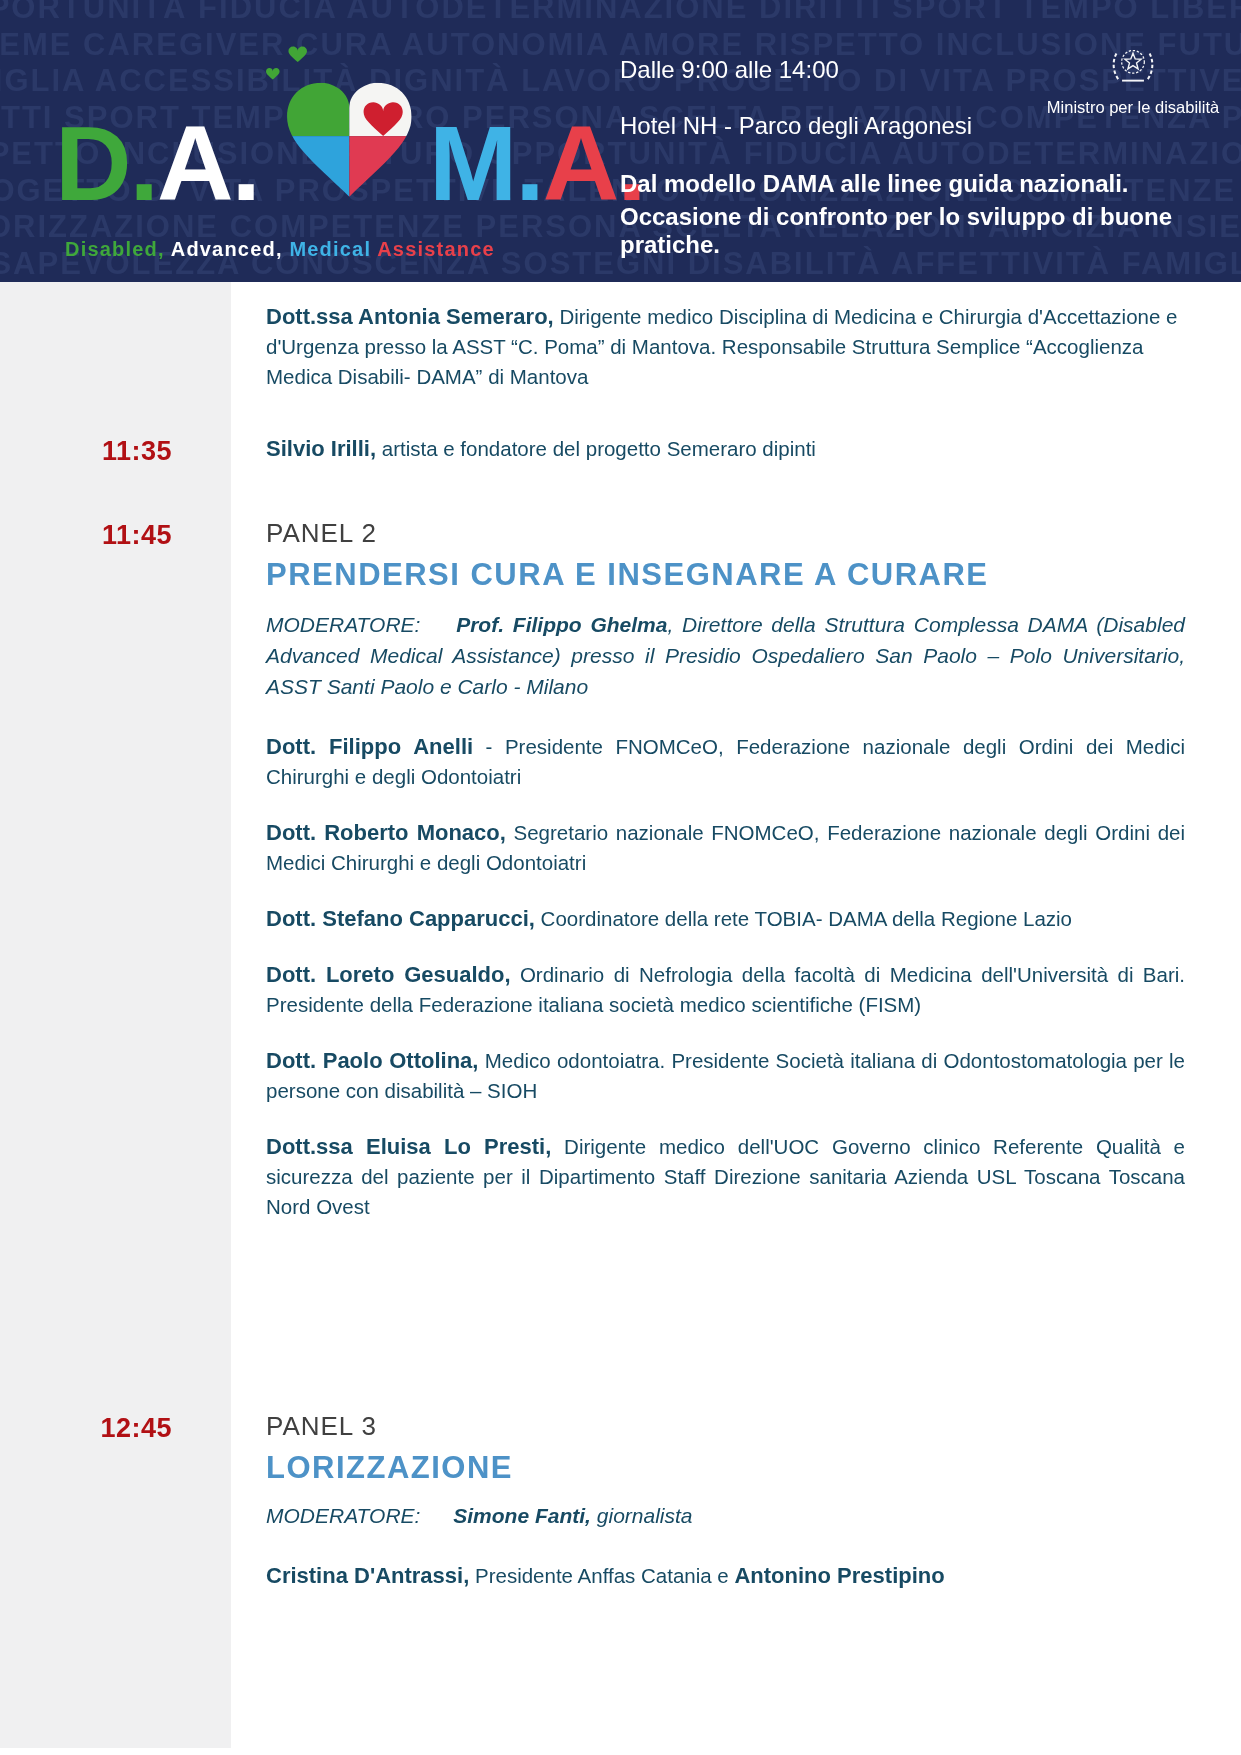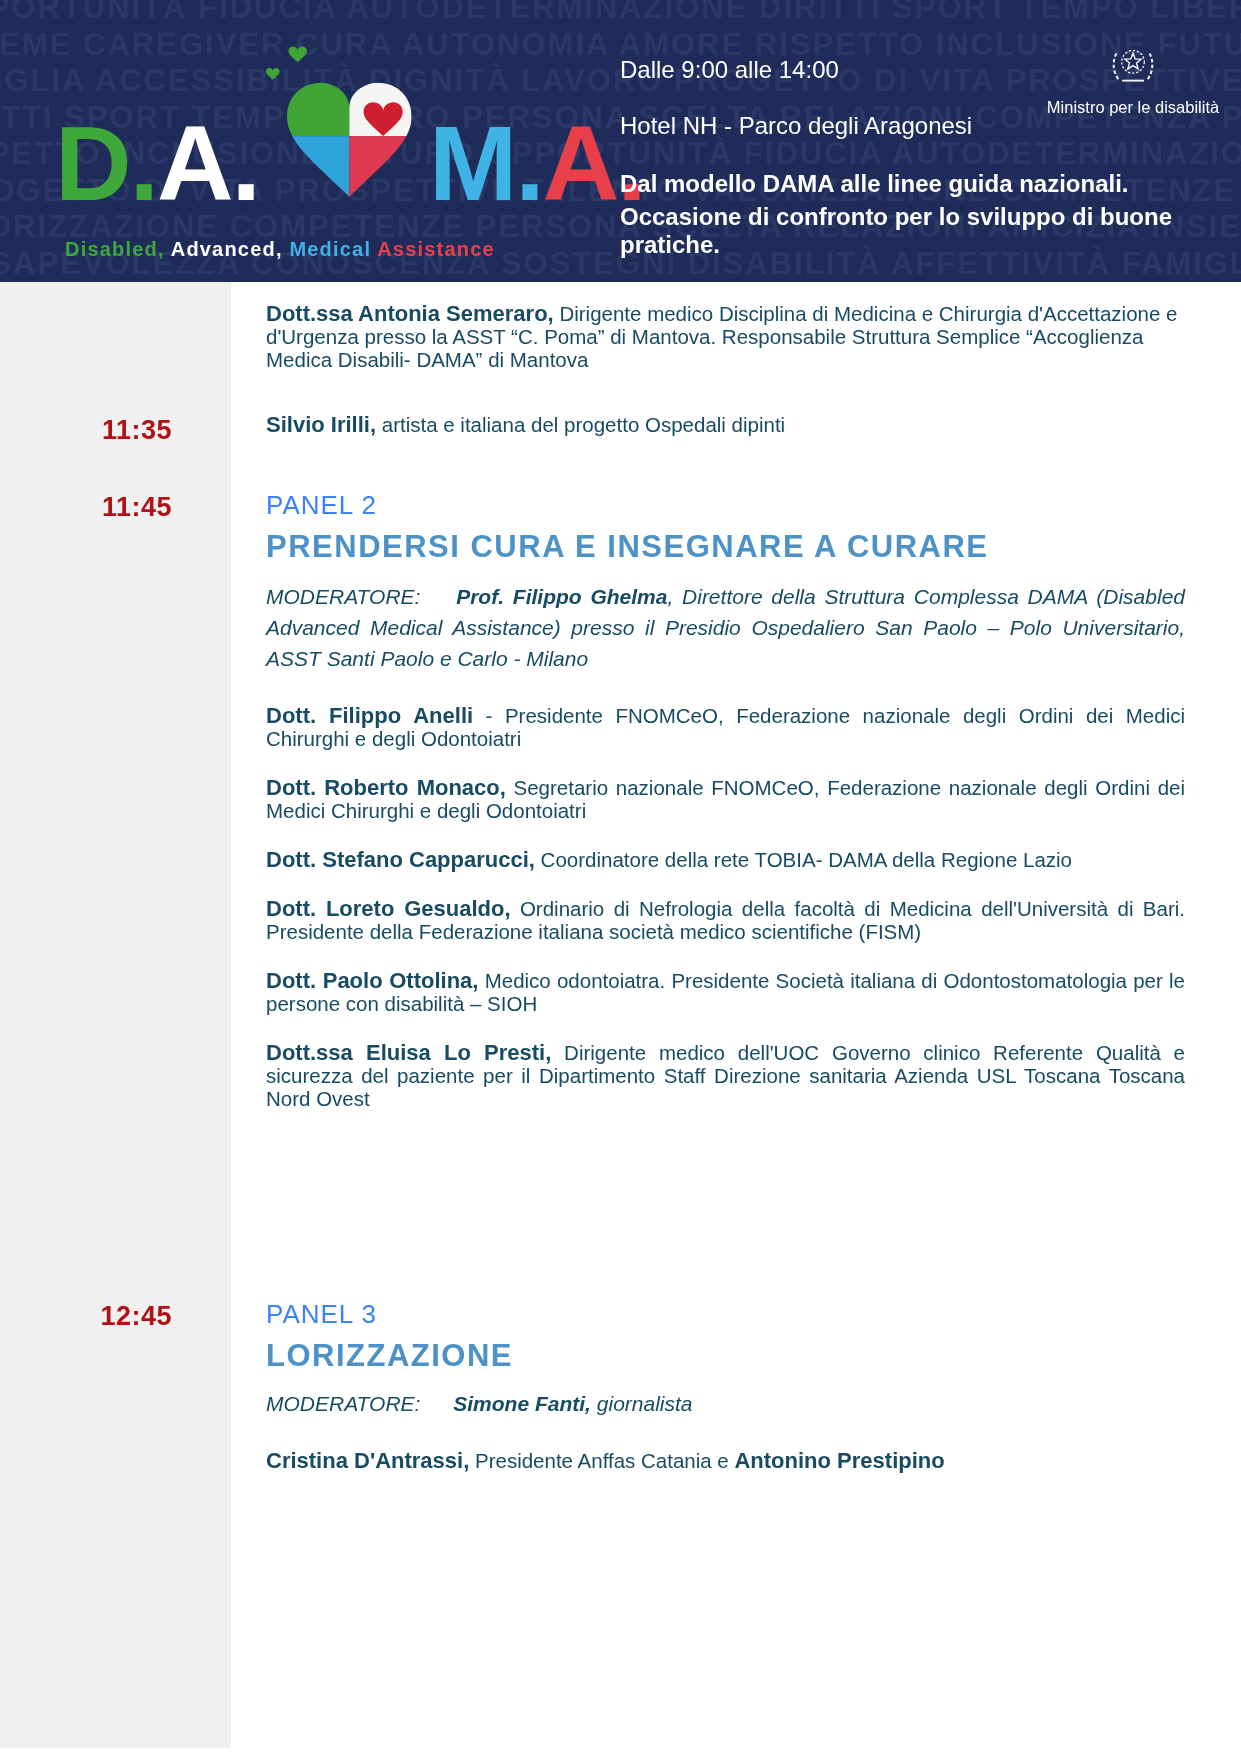--- a/index.html
+++ b/index.html
@@ -33,27 +33,27 @@
   .ministry svg{display:block;margin:0 auto;}
   .ministry-label{font-size:16.5px;margin-top:8px;white-space:nowrap;}
   
   .band{position:absolute;left:0;top:282px;width:231px;height:1466px;background:var(--band);}
   .content{position:absolute;left:266px;top:282px;width:919px;color:var(--ink);}
   section.sec{position:relative;}
   .time{
     position:absolute;left:-266px;top:2px;width:172px;text-align:right;
     color:var(--time-red);font-weight:700;font-size:27px;letter-spacing:.5px;
   }
-  p.entry{margin:0;font-size:20.5px;line-height:23px;}
+  p.entry{margin:0;font-size:20.5px;line-height:30px;}
   p.mod{margin:16px 0 0 0;font-size:21px;line-height:31px;font-style:italic;}
   .justify{text-align:justify;}
   .sb{font-weight:700;font-size:22px;}
   p.mod .sb{font-size:21px;margin-left:27px;}
   .si{font-style:italic;}
-  .panel-label{font-size:26px;letter-spacing:1px;color:#3b82f6;}
+  .panel-label{font-size:26px;letter-spacing:1px;color:#404040;}
   .panel-title{font-size:31px;font-weight:700;color:var(--panel-blue);letter-spacing:1.5px;margin-top:8px;white-space:nowrap;}
   .speakers p + p{margin-top:26px;}
 </style>
 </head>
 <body>
 
 <div class="page">
 
   <header class="header">
     <div class="watermark">
@@ -119,21 +119,21 @@
   <div class="band"></div>
 
   <main class="content">
 
     <section class="sec" style="margin-top:20px">
       <p class="entry"><span class="sb">Dott.ssa Antonia Semeraro,</span><span> Dirigente medico Disciplina di Medicina e Chirurgia d'Accettazione e d'Urgenza presso la ASST “C. Poma” di Mantova. Responsabile Struttura Semplice “Accoglienza Medica Disabili- DAMA” di Mantova</span></p>
     </section>
 
     <section class="sec" style="margin-top:42px">
       <div class="time">11:35</div>
-      <p class="entry"><span class="sb">Silvio Irilli,</span><span> artista e italiana del progetto Ospedali dipinti</span></p>
+      <p class="entry"><span class="sb">Silvio Irilli,</span><span> artista e fondatore del progetto Semeraro dipinti</span></p>
     </section>
 
     <section class="sec" style="margin-top:54px">
       <div class="time">11:45</div>
       <div class="panel-label">PANEL 2</div>
       <div class="panel-title">PRENDERSI CURA E INSEGNARE A CURARE</div>
       <p class="mod justify"><span class="si">MODERATORE: </span><span class="sb si">Prof. Filippo Ghelma</span><span class="si">, </span><span class="si">Direttore della Struttura Complessa DAMA (Disabled Advanced Medical Assistance) presso il Presidio Ospedaliero San Paolo – Polo Universitario, ASST Santi Paolo e Carlo - Milano</span></p>
     </section>
 
     <section class="sec speakers" style="margin-top:30px">

